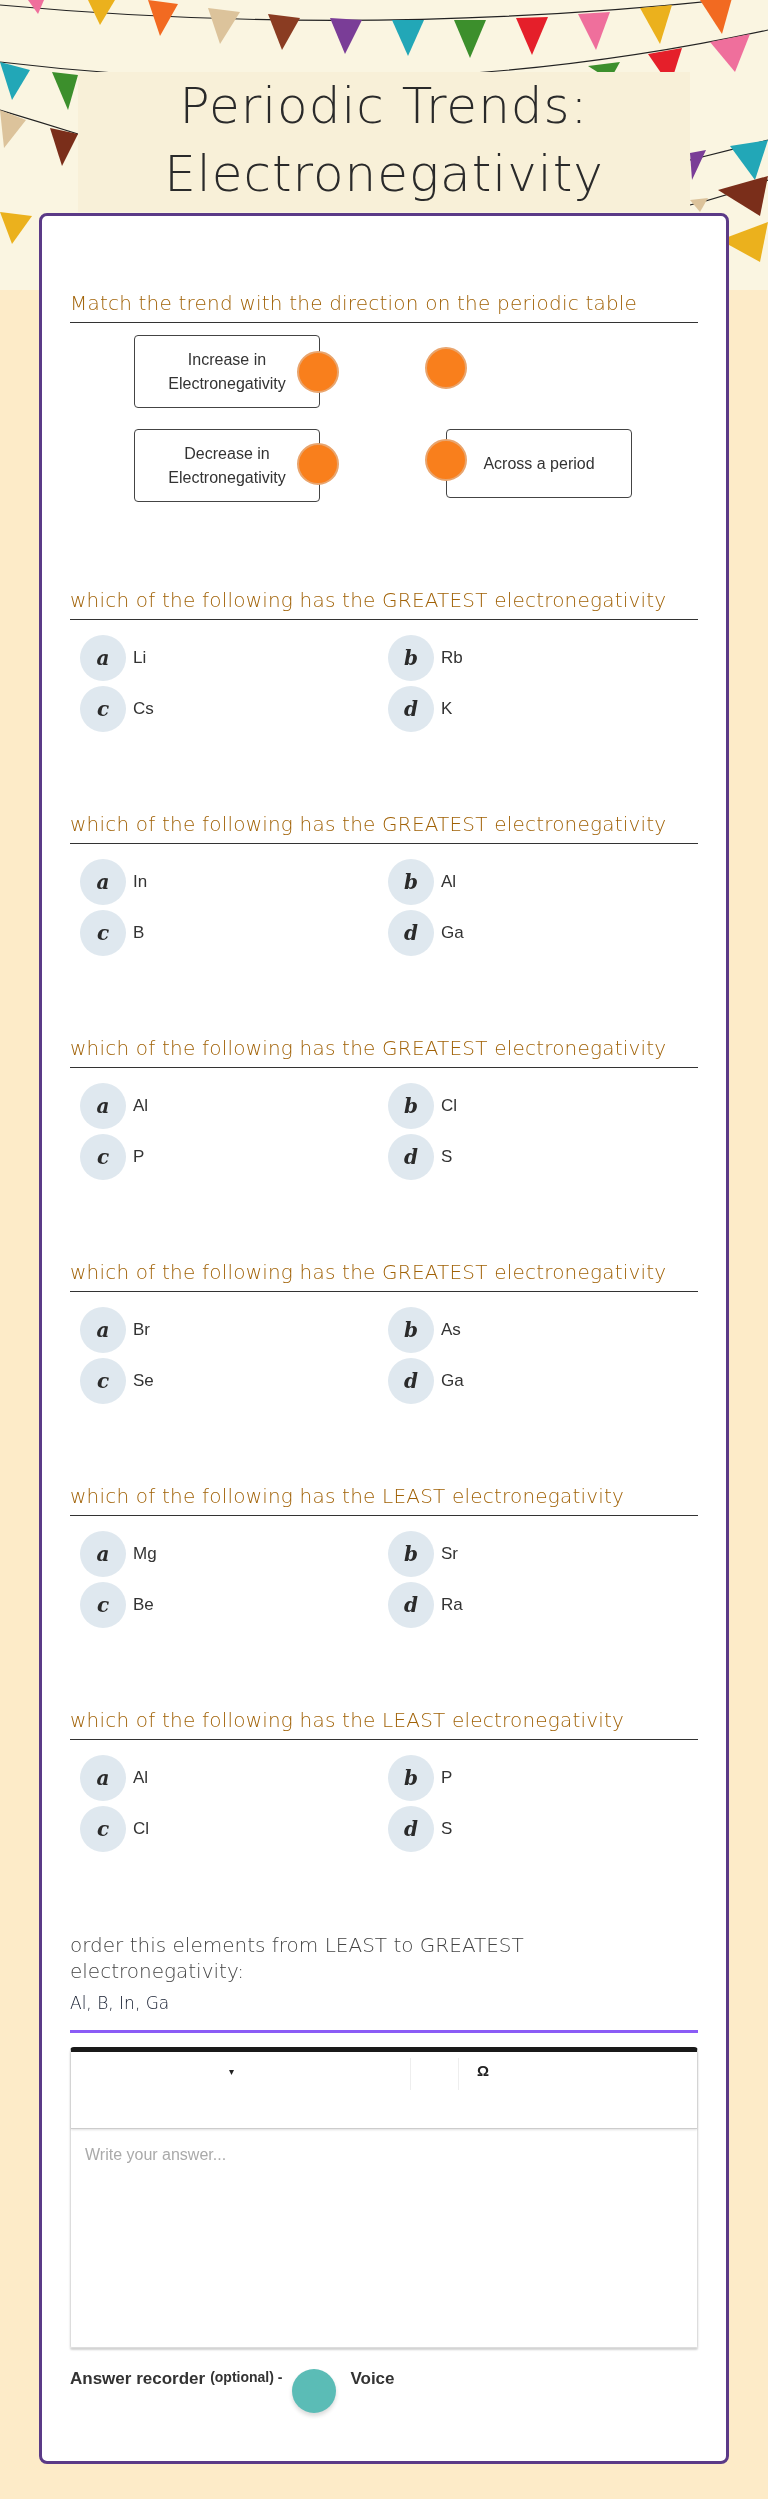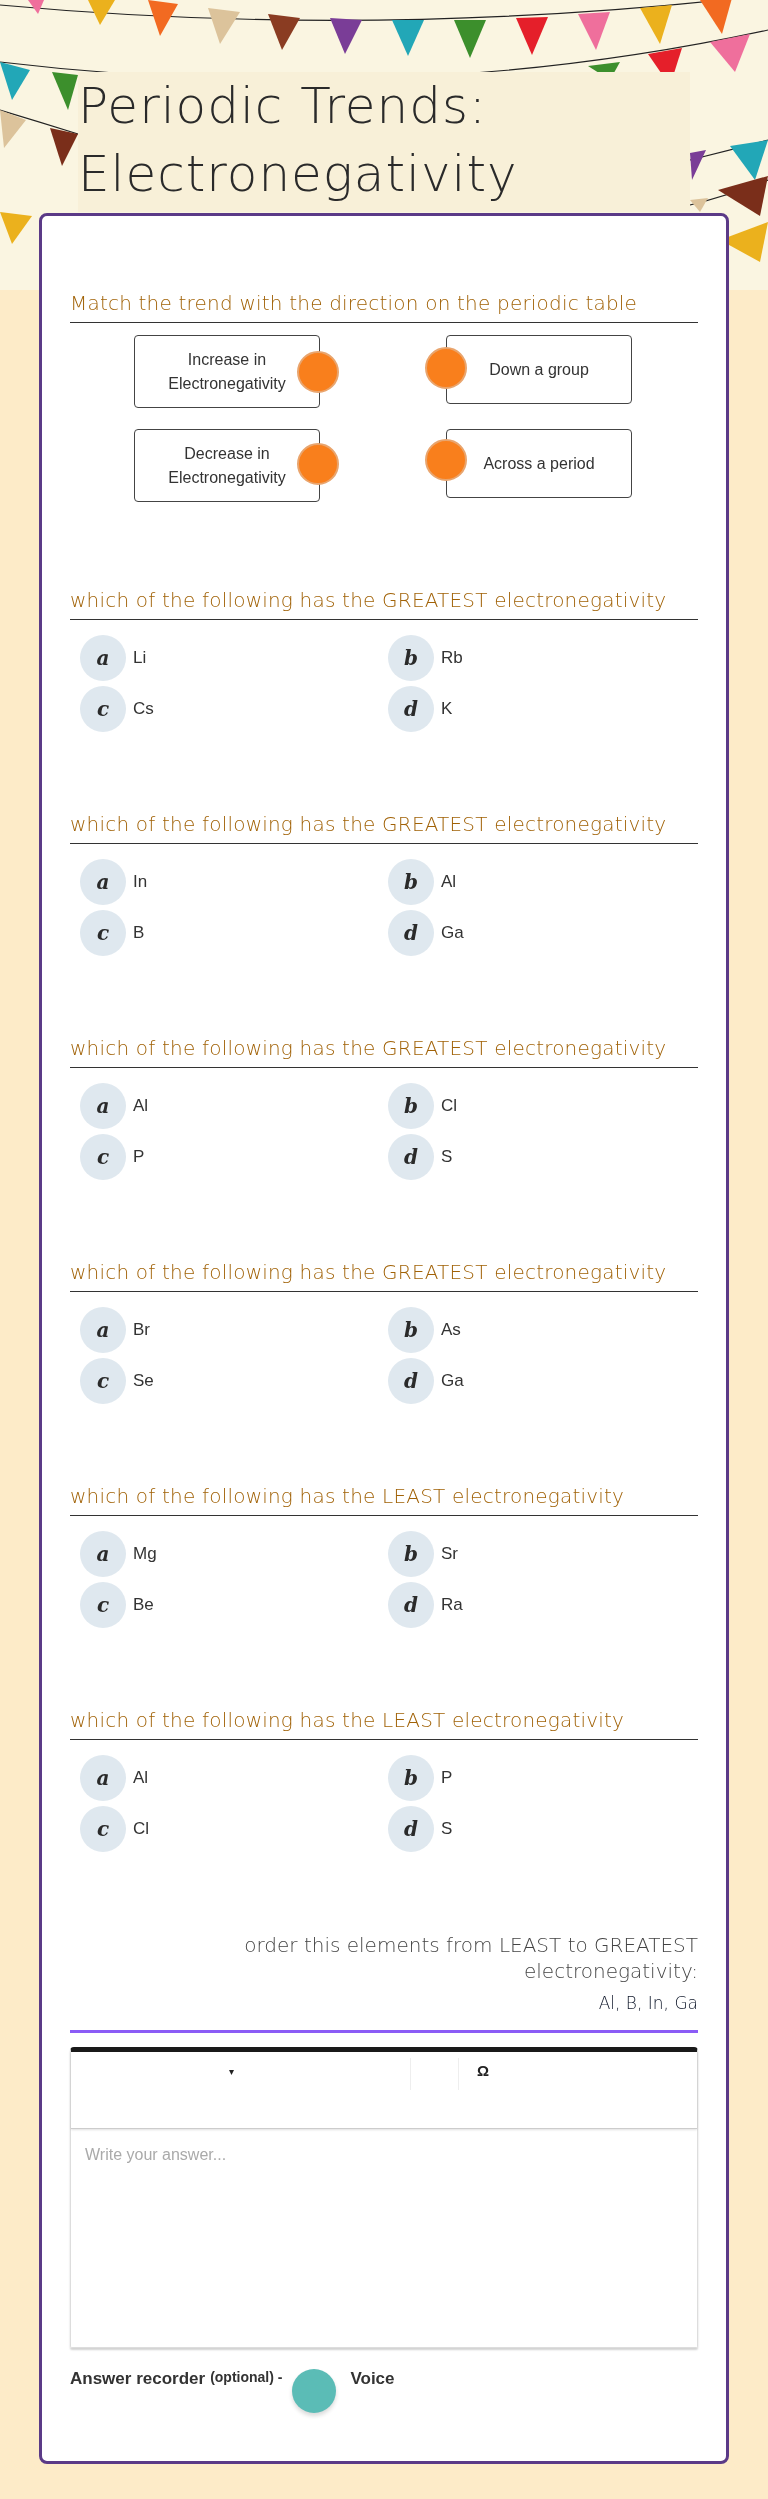--- a/index.html
+++ b/index.html
@@ -15,21 +15,21 @@
     background: #faf5e1;
     overflow: hidden;
   }
   .bunting { position: absolute; left: 0; top: 0; width: 768px; height: 290px; }
   .title-box {
     position: absolute; left: 78px; top: 72px; width: 612px; height: 140px;
     background: #f8f0d8;
   }
   .title {
     position: absolute; left: 78px; top: 72px; width: 612px;
-    text-align: left;
+    text-align: center;
     font-family: "DejaVu Sans", sans-serif;
     font-weight: 200;
     font-size: 50px; line-height: 68px;
     color: #2a2a2a;
     letter-spacing: 1px;
   }
   .card {
     position: absolute; left: 39px; top: 213px; width: 690px; height: 2251px;
     background: #fff;
     border: 3px solid #5b3a87;
@@ -145,21 +145,20 @@
   </div>
 </div>
 
 <div class="card"></div>
 
 <div class="section" style="top:290px;">
   <div class="q-title">Match the trend with the direction on the periodic table</div>
   <div class="match-grid">
     <div class="match-box" style="left:64px; top:12px; height:73px;">Increase in Electronegativity</div>
     <div class="match-dot" style="left:227px; top:28px;"></div>
-    <div class="match-box" style="left:376px; top:12px; height:69px;">Down a group</div>
     <div class="match-dot" style="left:355px; top:24px;"></div>
     <div class="match-box" style="left:64px; top:106px; height:73px;">Decrease in Electronegativity</div>
     <div class="match-dot" style="left:227px; top:120px;"></div>
     <div class="match-box" style="left:376px; top:106px; height:69px;">Across a period</div>
     <div class="match-dot" style="left:355px; top:116px;"></div>
   </div>
 </div>
 
 <div class="section" style="top:587px;">
   <div class="q-title">which of the following has the GREATEST electronegativity</div>
@@ -286,21 +285,21 @@
         <div class="bubble">c</div>
         <span class="opt-label">Cl</span>
       </div>
     <div class="opt" style="left:318px; top:66px;">
         <div class="bubble">d</div>
         <span class="opt-label">S</span>
       </div>
   </div>
 </div>
 
-<div class="section" style="top:1932px;text-align:right;">
+<div class="section" style="top:1932px;">
   <div class="order-title">order this elements from LEAST to GREATEST electronegativity:</div>
   <div class="order-sub">Al, B,  In, Ga</div>
 </div>
 
 <div class="editor">
   <div class="toolbar">
     <div class="tb-dropdown">
       <span class="tb-caret">▾</span>
     </div>
     <div class="tb-sep"></div>

